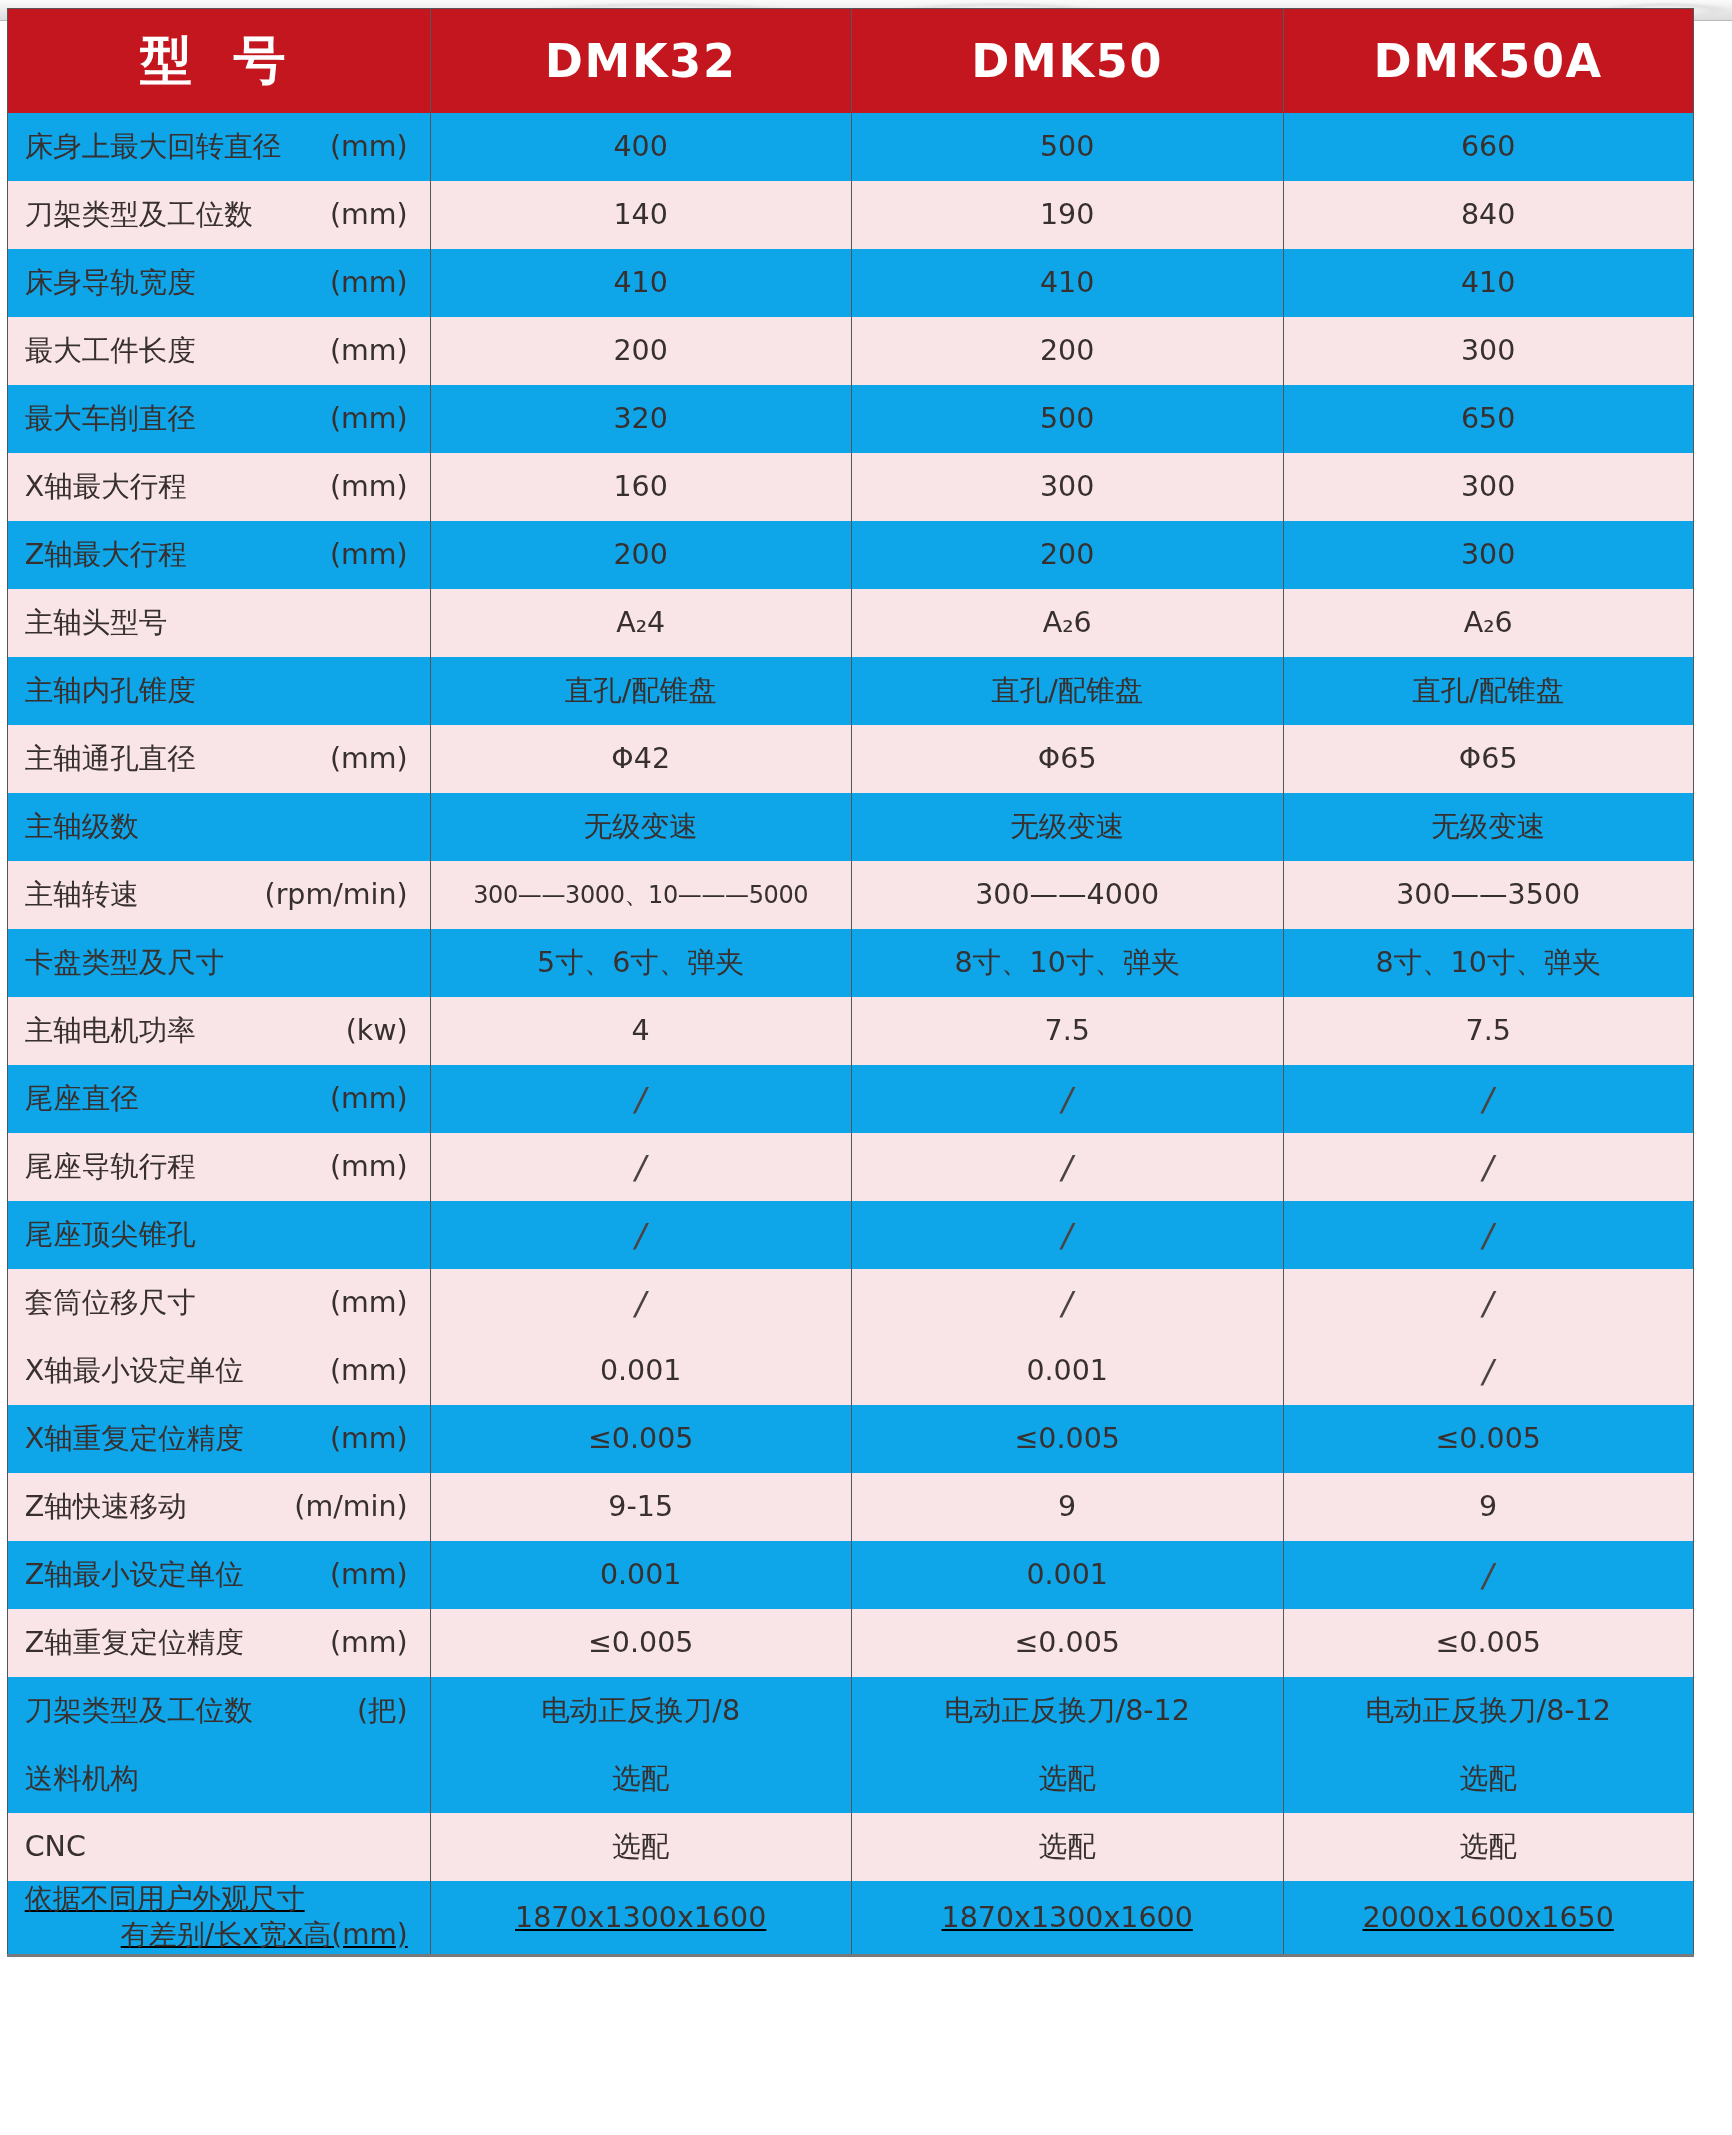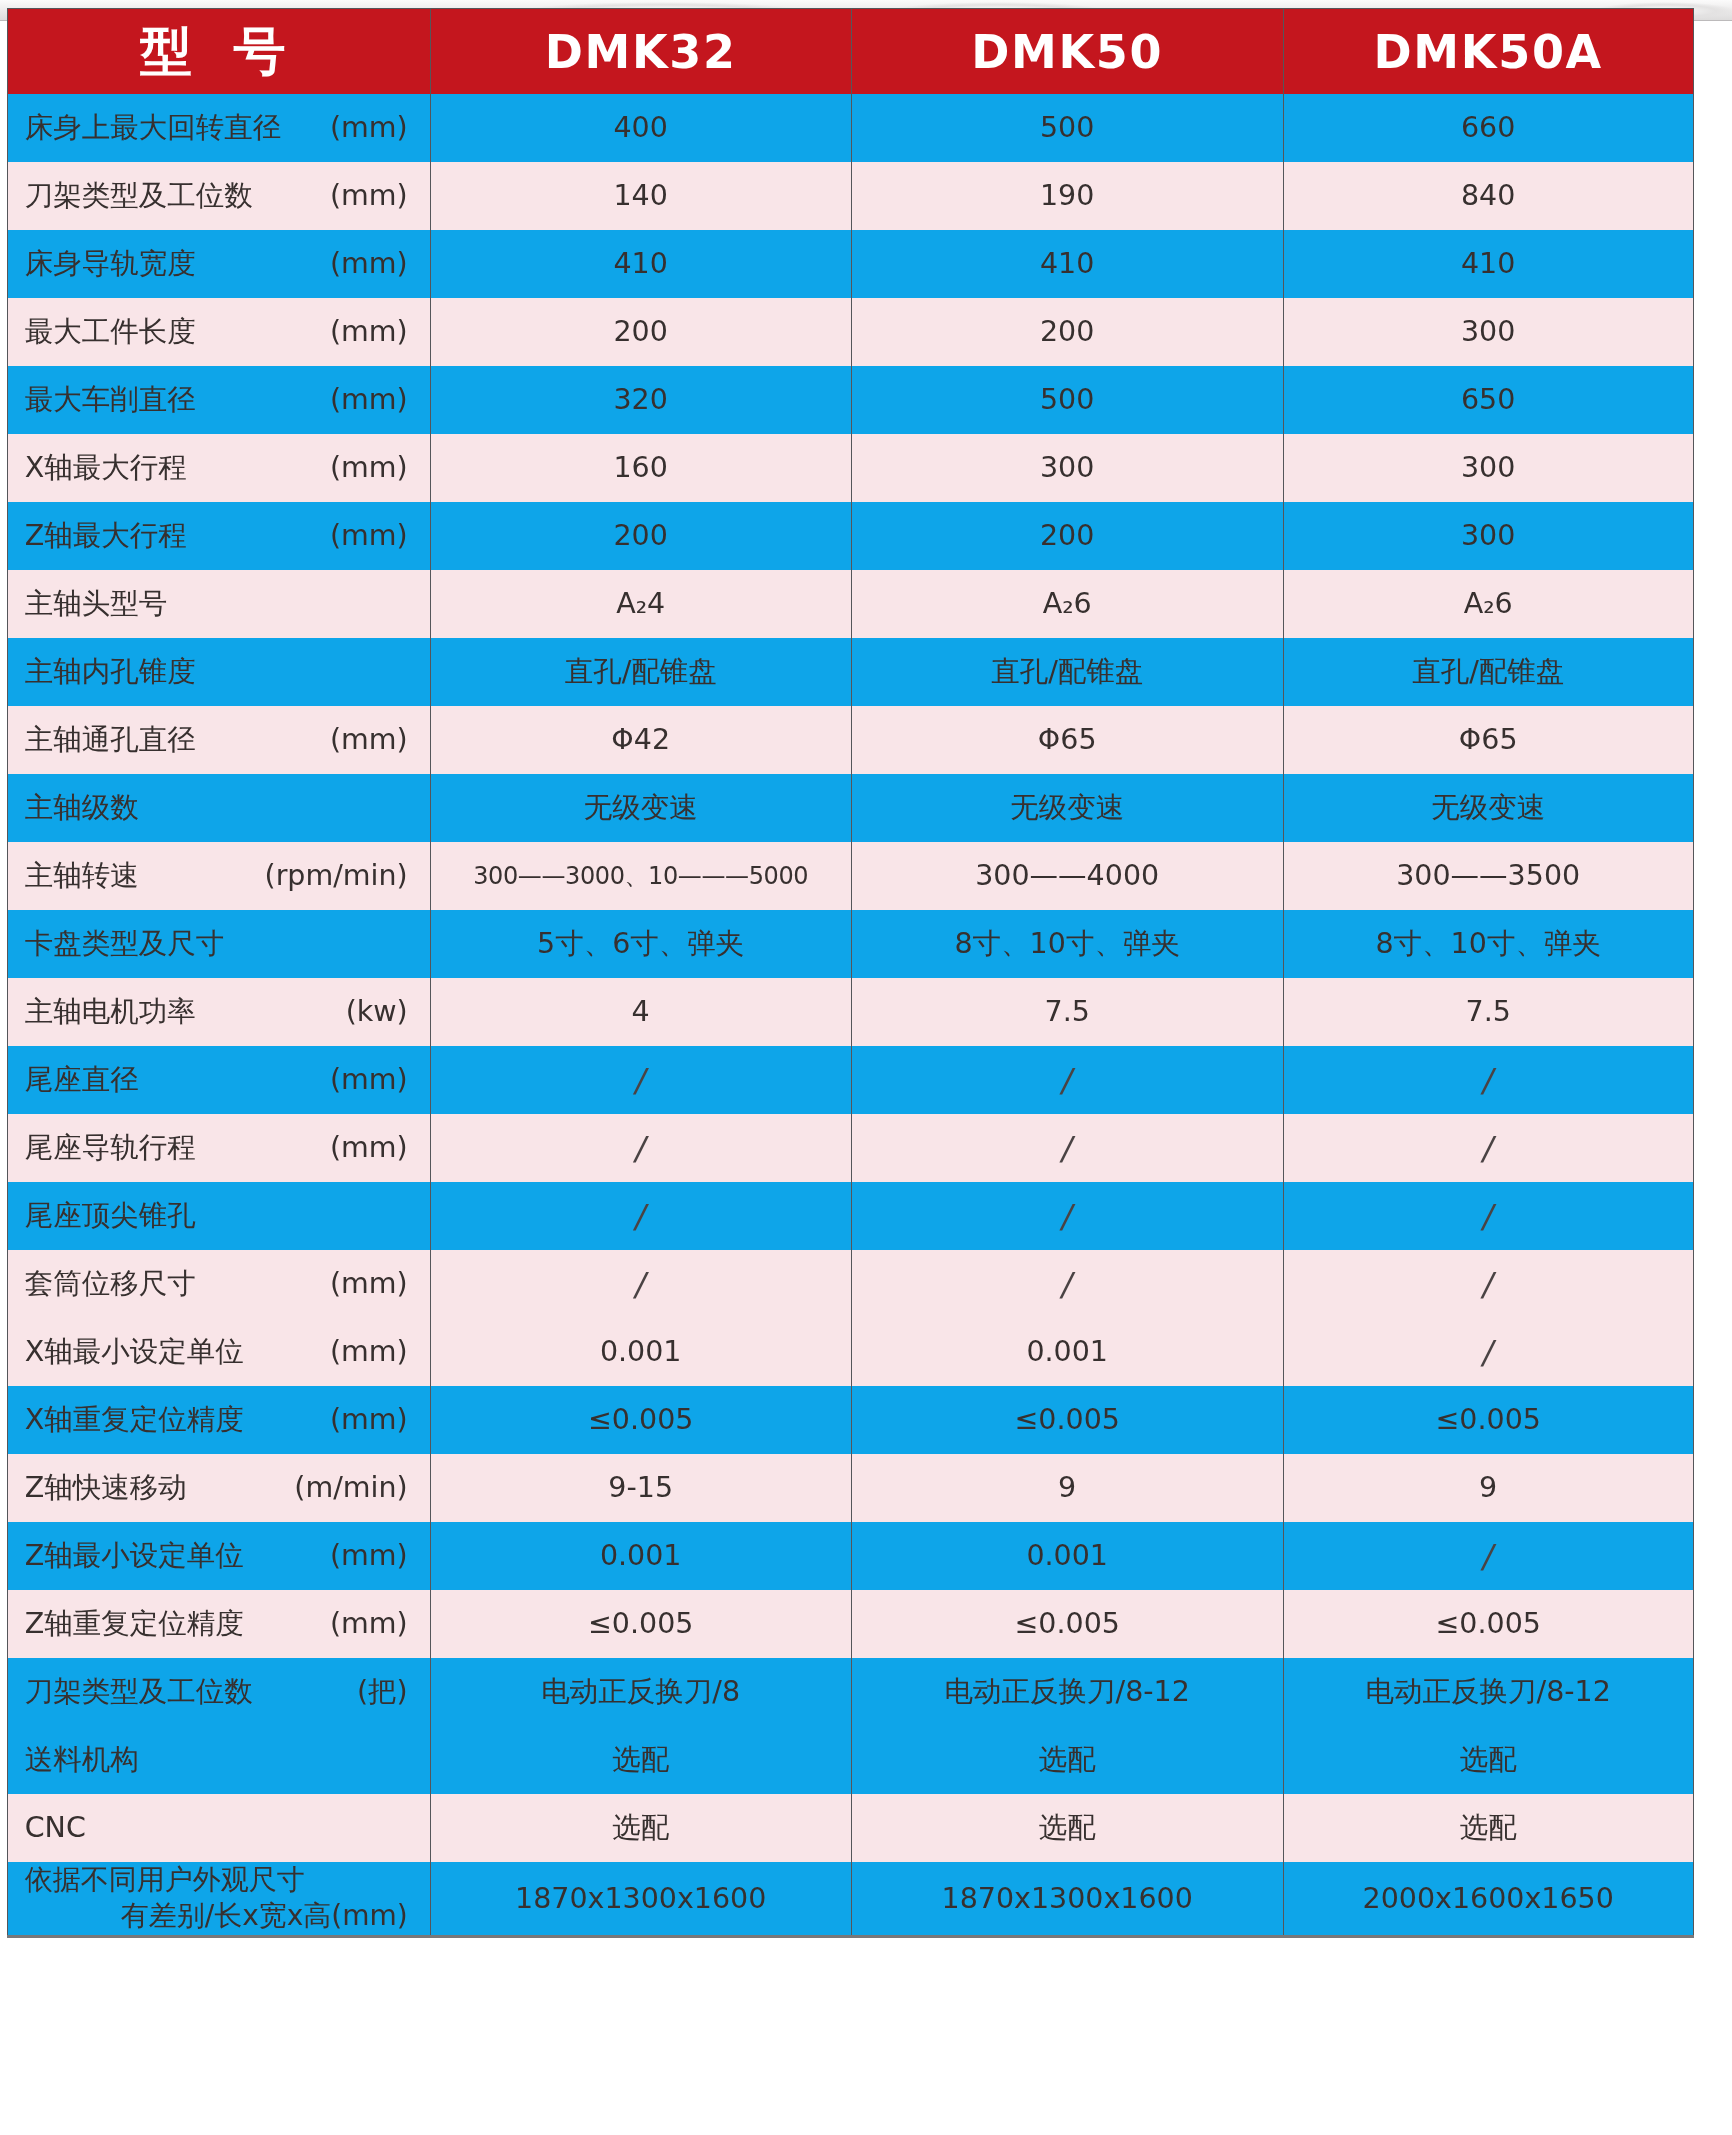--- a/index.html
+++ b/index.html
@@ -43,38 +43,38 @@
   col.c3{ width:432px; }
   col.c4{ width:410px; }
 
   th,td{
     border-left:1.7px solid #55565a;
     padding:0;
     vertical-align:middle;
   }
   th:first-child, td:first-child{ border-left:none; }
 
-  thead tr{ height:85px; }
+  thead tr{ height:104px; }
   thead th{
     background:#c4161e;
     color:#ffffff;
     font-weight:bold;
   }
   th.title{
     font-size:52px;
     letter-spacing:11.7px;
     text-align:center;
   }
   th.model{
     font-size:46px;
     letter-spacing:1.7px;
   }
 
   tbody tr{ height:68px; }
-  tbody tr.tall{ height:72px; }
+  tbody tr.tall{ height:72px;text-decoration:underline; }
   tbody tr.odd { background:#0ea5e9; }
   tbody tr.even{ background:#f9e5e8; }
 
   td.lblcell{ }
   .lbl{
     display:flex; justify-content:space-between; align-items:center;
     padding:0 22px 0 17px;
     font-size:28.5px; color:#37302f;
     line-height:1.15;
   }

